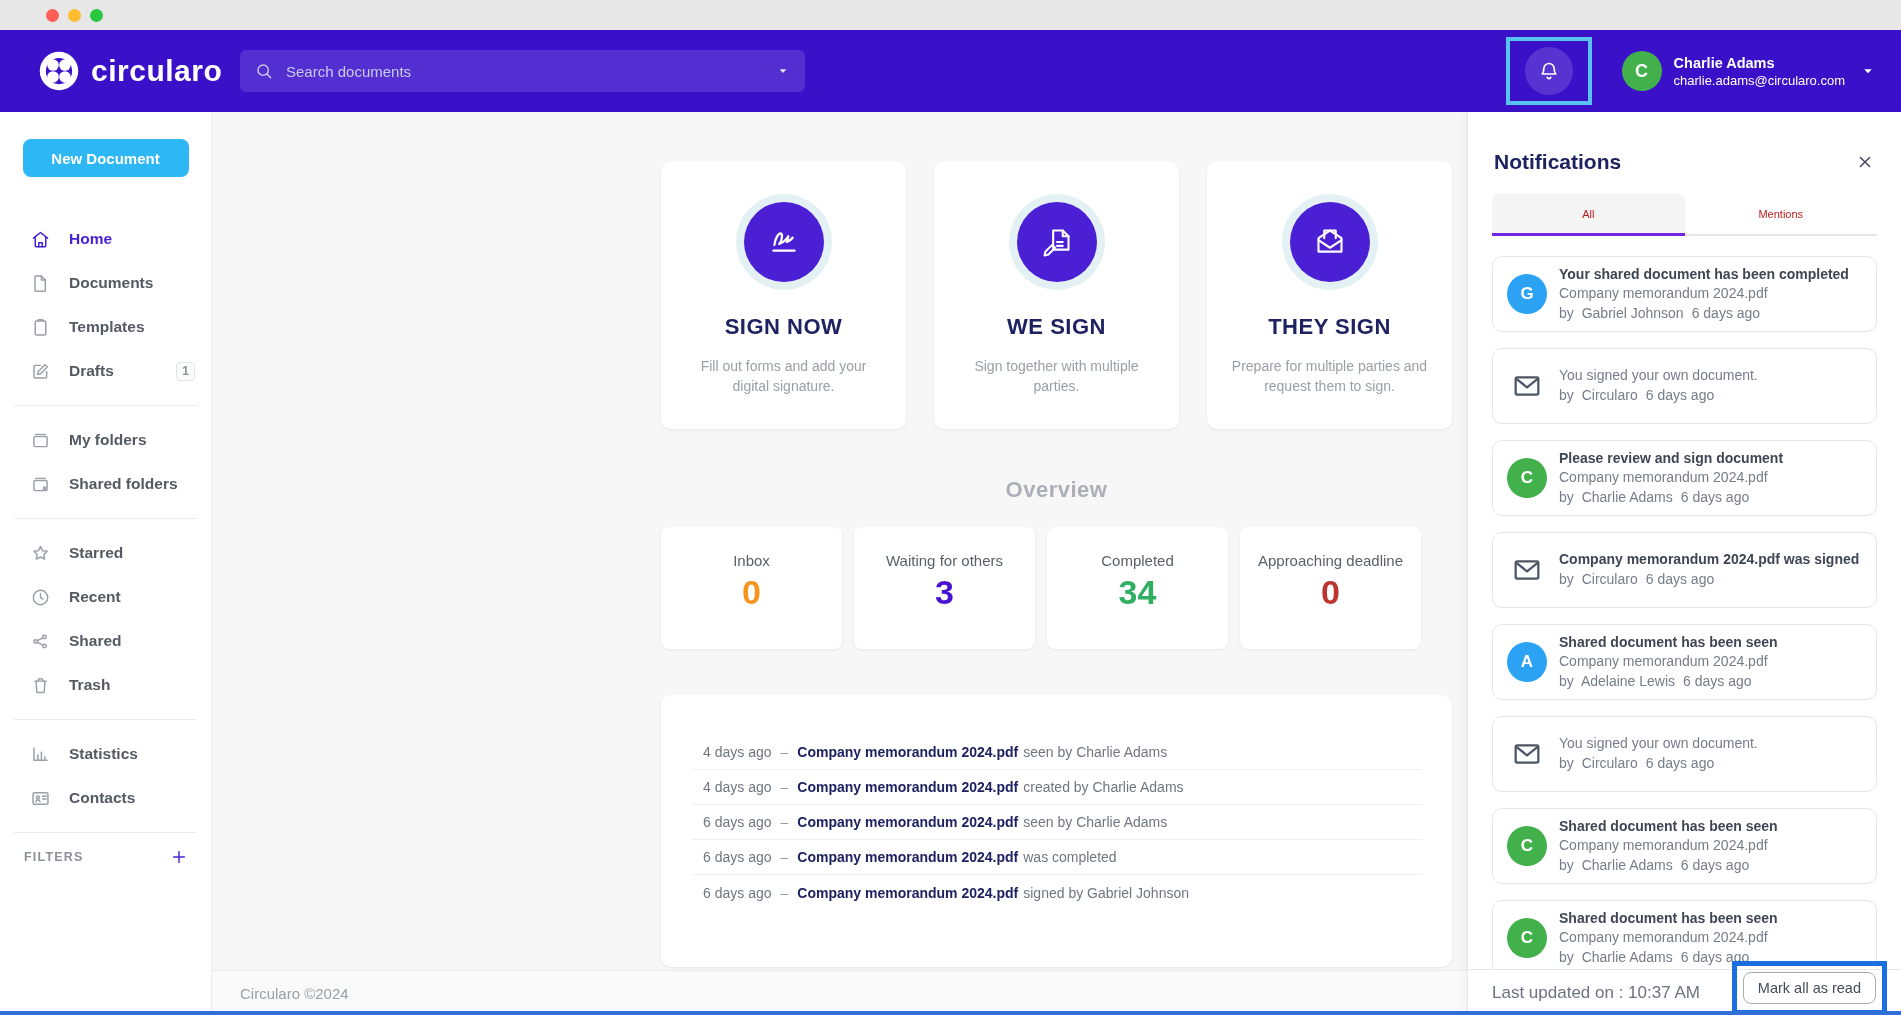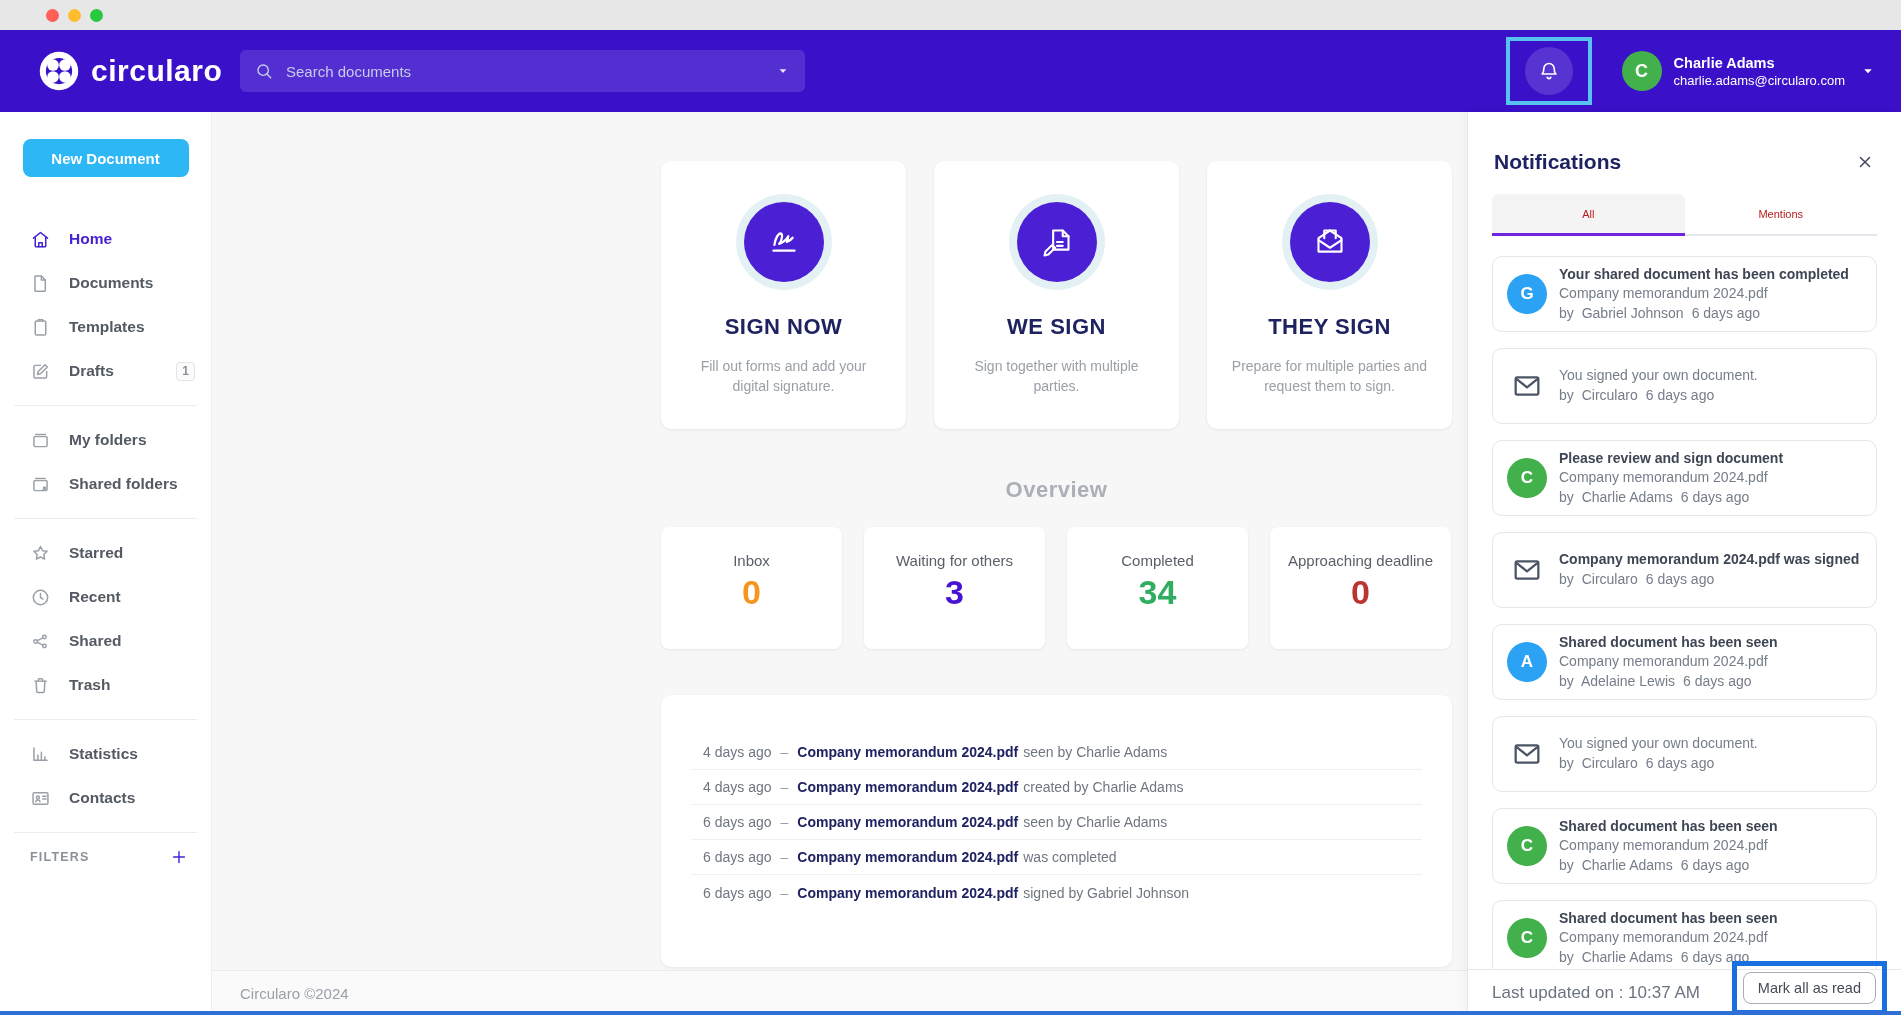--- a/index.html
+++ b/index.html
@@ -36,35 +36,35 @@
   
   .sidebar { position:absolute; top:112px; left:0; bottom:0; width:212px; background:#fff; border-right:1px solid #ededef; }
   .new-doc { display:block; margin:27px auto 0; width:166px; height:38px; background:var(--newdoc); border:none; border-radius:8px; color:#fff; font-size:15px; font-weight:bold; font-family:inherit; cursor:pointer; }
   .nav { margin-top:40px; }
   .nav-item { height:44px; display:flex; align-items:center; padding-left:30px; cursor:pointer; color:#545a63; font-size:15.5px; font-weight:600; }
   .nav-item .icon { width:21px; height:21px; color:#9aa0a8; margin-right:18px; flex:0 0 auto; }
   .nav-item.active { color:var(--accent); }
   .nav-item.active .icon { color:var(--accent); }
   .nav-badge { margin-left:auto; margin-right:16px; min-width:19px; height:19px; border:1px solid #e2e5e9; background:#fbfbfc; border-radius:4px; color:#8a9097; font-size:12px; display:flex; align-items:center; justify-content:center; padding:0 4px; }
   .nav-divider { border-top:1px solid #ececee; margin:12px 14px; }
-  .filters-row { margin-top:14px; padding:0 22px 0 30px; display:flex; align-items:center; justify-content:space-between; }
+  .filters-row { margin-top:14px; padding:0 22px 0 24px; display:flex; align-items:center; justify-content:space-between; }
   .filters-label { color:#8b9198; font-size:12.5px; letter-spacing:1.2px; font-weight:600; }
   .filters-plus { width:20px; height:20px; color:var(--accent); cursor:pointer; }
 
   
   .main { position:absolute; top:112px; left:212px; right:0; bottom:45px; overflow:hidden; }
   .content { width:791px; margin:0 auto; padding-top:49px; }
   .cards-row { display:flex; gap:28px; }
   .action-card { width:249px; height:268px; background:#fff; border-radius:10px; box-shadow:0 1px 3px rgba(20,20,40,.08); text-align:center; padding-top:33px; cursor:pointer; }
   .action-icon { width:80px; height:80px; border-radius:50%; background:var(--iconpurple); box-shadow:0 0 0 8px #e4f1f4; margin:8px auto 0; display:flex; align-items:center; justify-content:center; color:#fff; }
   .action-icon svg { width:46px; height:46px; }
   .action-title { margin-top:32px; font-size:22px; font-weight:bold; letter-spacing:.5px; color:var(--navy); }
   .action-desc { margin:16px auto 0; width:200px; font-size:14px; line-height:1.45; color:#9aa0a6; }
   .overview-title { margin-top:48px; text-align:center; font-size:22px; font-weight:bold; letter-spacing:.5px; color:#abafb8; }
-  .stats-row { display:flex; gap:22px; margin-top:24px; }
+  .stats-row { display:flex; gap:12px; margin-top:24px; }
   .stat-card { width:181px; height:122px; background:#fff; border-radius:8px; box-shadow:0 1px 3px rgba(20,20,40,.07); text-align:center; cursor:pointer; }
   .stat-label { margin-top:25px; font-size:15px; color:#5a6069; }
   .stat-value { margin-top:4px; font-size:34px; font-weight:bold; }
   .activity-card { margin-top:46px; width:791px; height:272px; background:#fff; border-radius:10px; box-shadow:0 1px 3px rgba(20,20,40,.07); padding:26px 30px 0; overflow:hidden; }
   .activity-head { display:flex; align-items:baseline; justify-content:space-between; }
   .activity-title { font-size:20px; font-weight:bold; color:var(--navy); }
   .activity-link { font-size:15px; font-weight:bold; color:var(--accent); cursor:pointer; }
   .activity-rows { margin-top:14px; }
   .activity-row { height:35px; display:flex; align-items:center; padding-left:12px; border-bottom:1px solid #f0f0f2; font-size:14px; color:#6f7680; white-space:nowrap; }
   .activity-row:last-child { border-bottom:none; }

